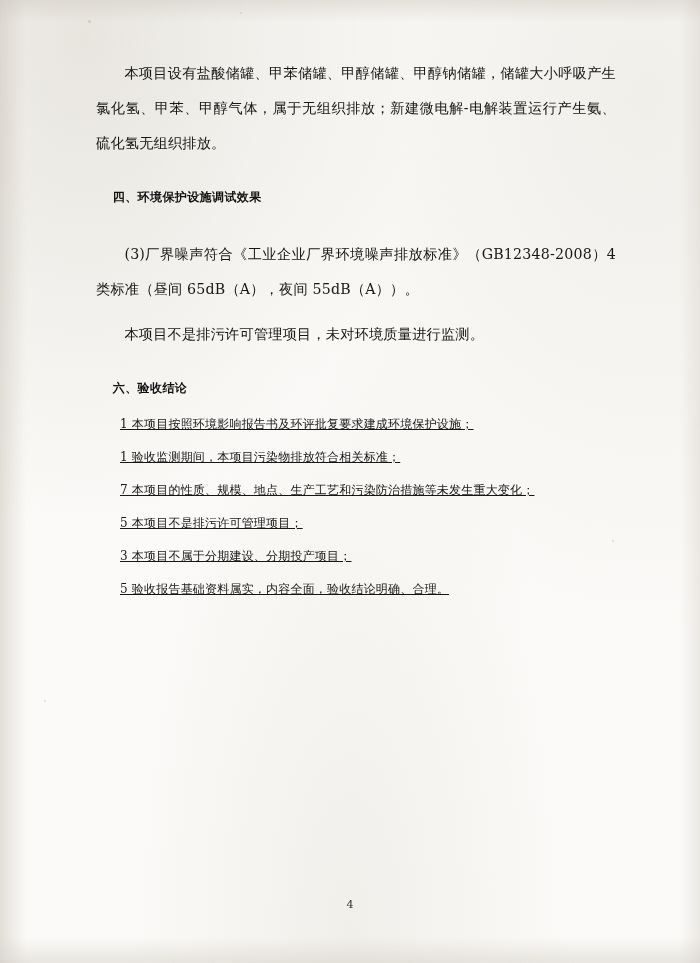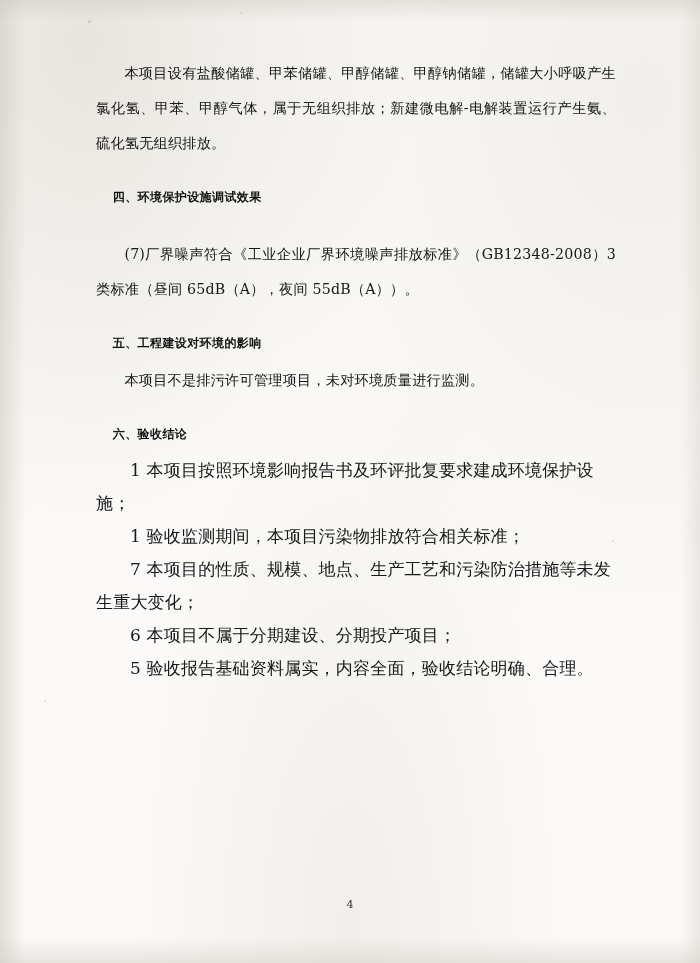--- a/index.html
+++ b/index.html
@@ -49,25 +49,26 @@
     font-size: 12px;
     font-weight: bold;
     color: #111111;
     line-height: 35px;
     margin: 9px 0 2px 0;
     text-indent: 1.4em;
     letter-spacing: 0.4px;
   }
   .list-line {
     font-family: "DejaVu Serif", serif;
-    font-size: 17px;
+    font-size: 12px;
     line-height: 33px;
     color: #171717;
     text-indent: 2em;
     letter-spacing: 0.2px;
+    text-decoration: underline;
   }
   .block-gap {
     height: 10px;
   }
   .page-number {
     position: absolute;
     left: 0;
     right: 0;
     top: 898px;
     text-align: center;
@@ -125,35 +126,35 @@
     <div class="block-gap"></div>
 
     <h2 class="heading">四、环境保护设施调试效果</h2>
 
 
     <div class="block-gap"></div>
 
 
     <div class="block-gap"></div>
 
-    <p class="para indent">(7)厂界噪声符合《工业企业厂界环境噪声排放标准》（GB12348-2008）3 类标准（昼间 65dB（A），夜间 55dB（A））。</p>
+    <p class="para indent">(3)厂界噪声符合《工业企业厂界环境噪声排放标准》（GB12348-2008）4 类标准（昼间 65dB（A），夜间 55dB（A））。</p>
 
     <div class="block-gap"></div>
 
-    <h2 class="heading">五、工程建设对环境的影响</h2>
 
     <p class="para indent">本项目不是排污许可管理项目，未对环境质量进行监测。</p>
 
     <div class="block-gap"></div>
 
     <h2 class="heading">六、验收结论</h2>
 
     <div class="list-line">1 本项目按照环境影响报告书及环评批复要求建成环境保护设施；</div>
     <div class="list-line">1 验收监测期间，本项目污染物排放符合相关标准；</div>
     <div class="list-line">7 本项目的性质、规模、地点、生产工艺和污染防治措施等未发生重大变化；</div>
-    <div class="list-line">6 本项目不属于分期建设、分期投产项目；</div>
+    <div class="list-line">5 本项目不是排污许可管理项目；</div>
+    <div class="list-line">3 本项目不属于分期建设、分期投产项目；</div>
     <div class="list-line">5 验收报告基础资料属实，内容全面，验收结论明确、合理。</div>
 
   </div>
 
   <div class="page-number">4</div>
 
 </div>
 
 </body></html>

